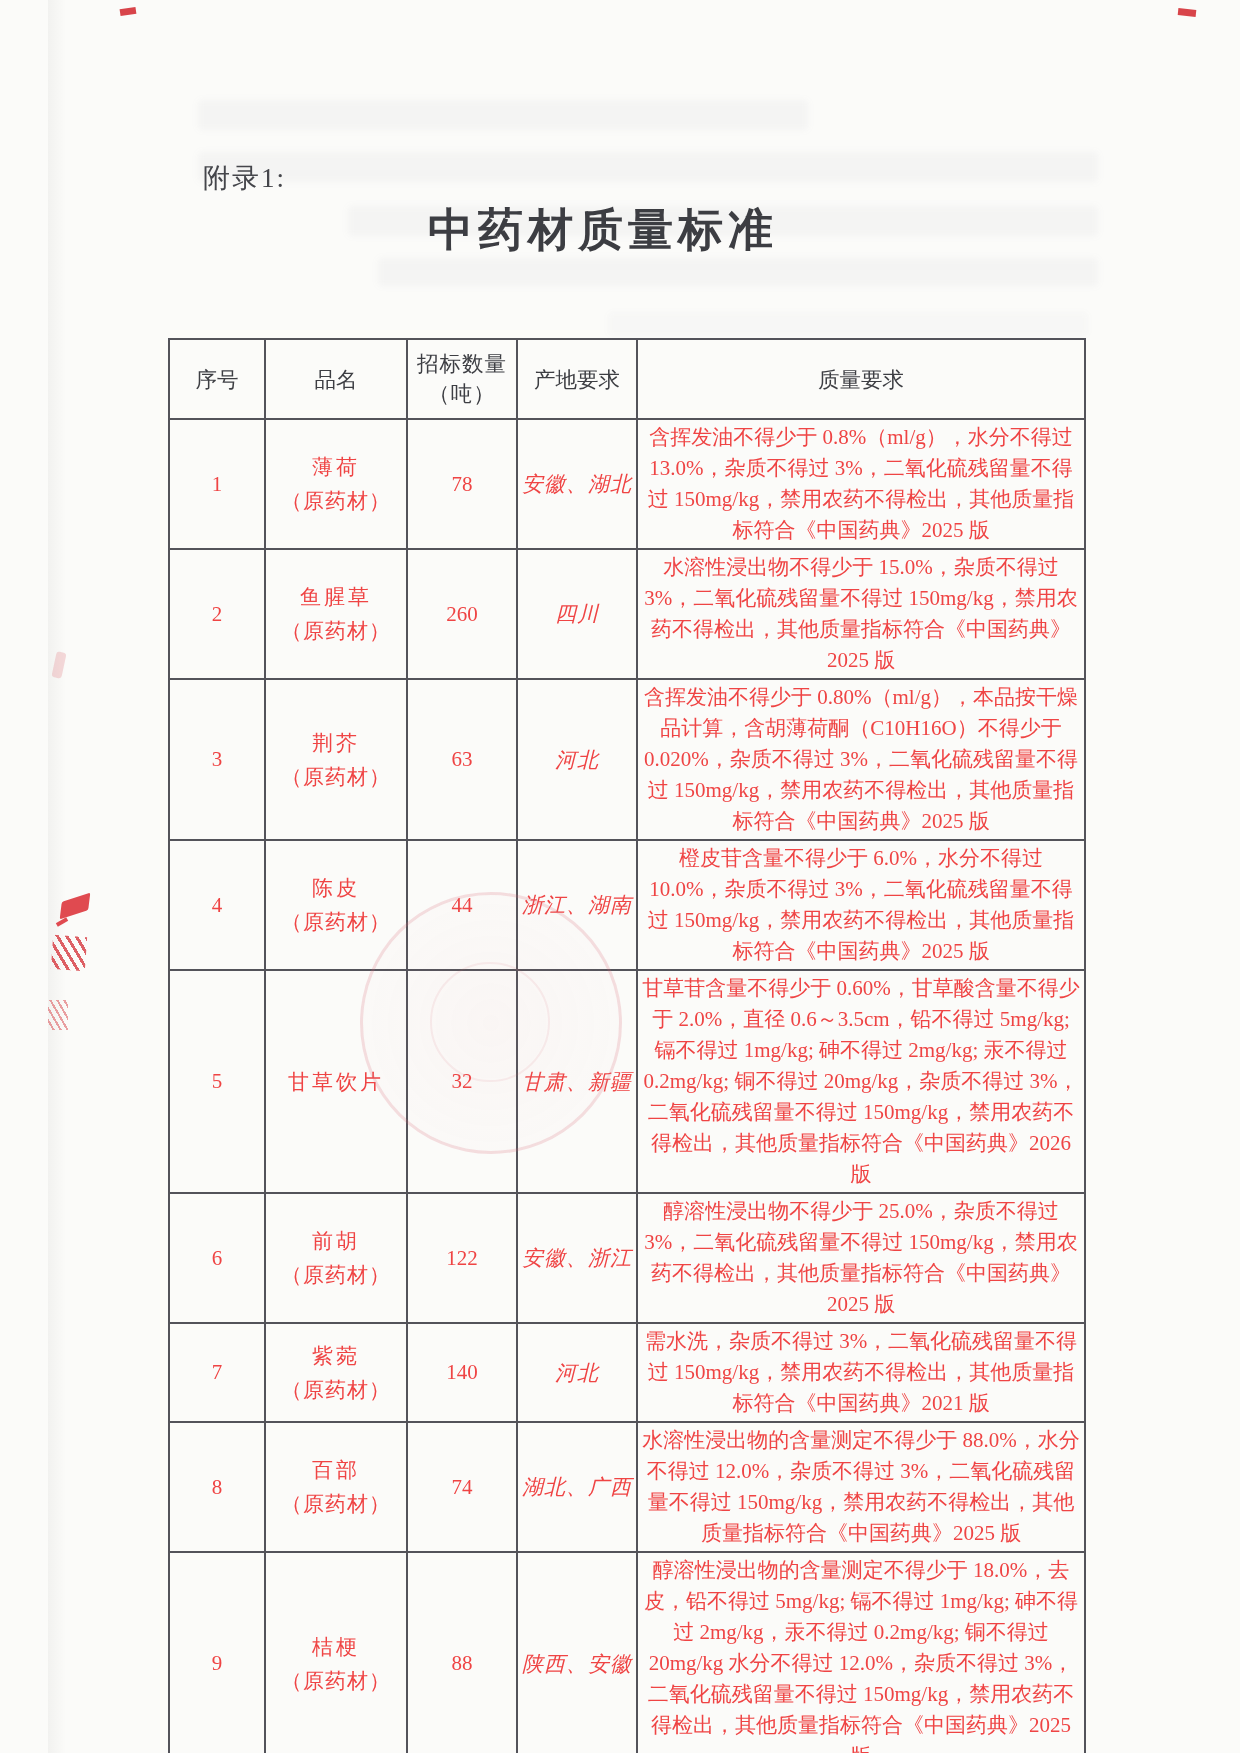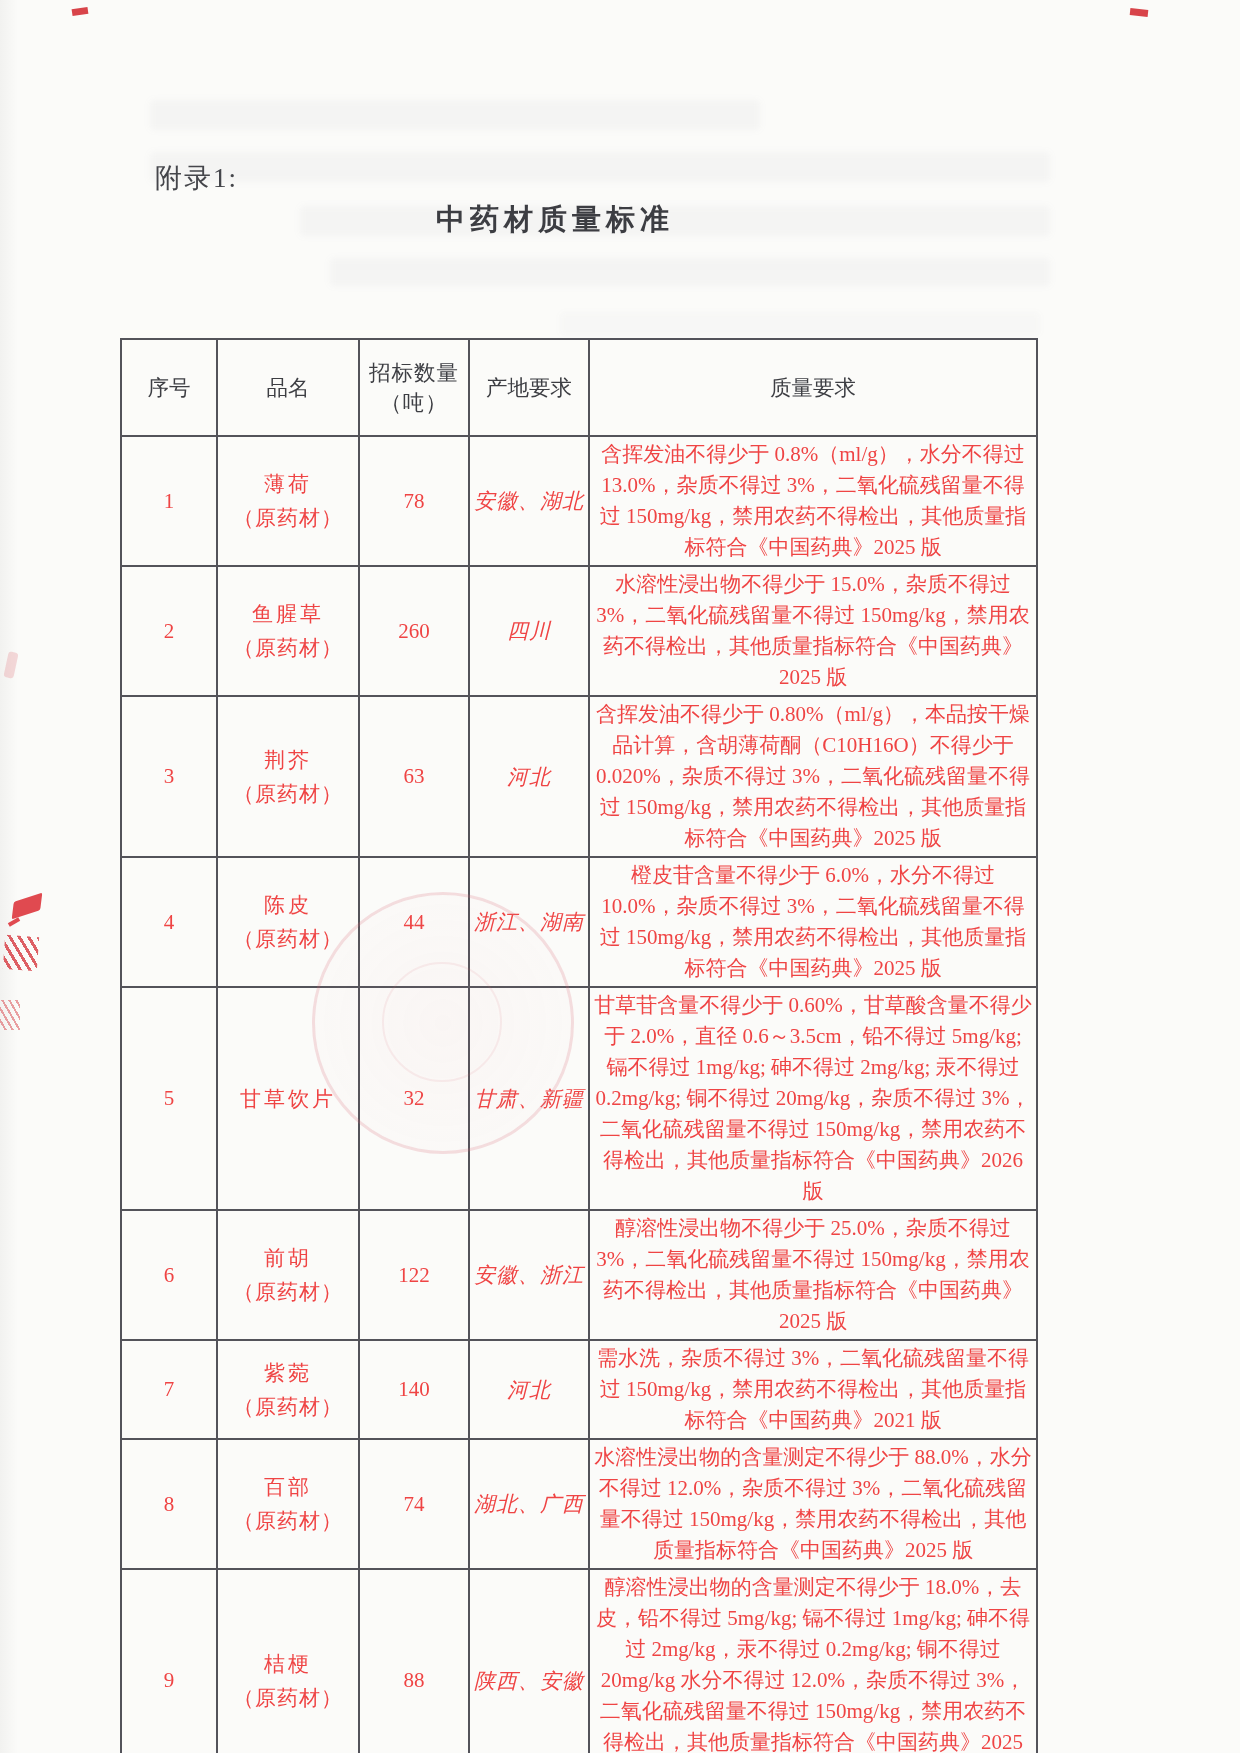--- a/index.html
+++ b/index.html
@@ -4,59 +4,59 @@
 <style>
   html,body{margin:0;padding:0;}
   body{
     width:1240px;height:1753px;
     background:#fbfbf9;
     font-family:"Liberation Serif","DejaVu Serif",serif;
     color:#3e3f44;
     position:relative;
     overflow:hidden;
   }
-  .page{position:absolute;inset:0;}
+  .page{position:absolute;inset:0;margin-left:48px;}
   
   .edge-shade{position:absolute;left:0;top:0;bottom:0;width:18px;
     background:linear-gradient(to right,rgba(160,160,158,0.10),rgba(160,160,158,0));}
   
   .ghost{position:absolute;background:rgba(120,126,138,0.05);filter:blur(3px);border-radius:4px;}
   .g1{left:150px;top:100px;width:610px;height:30px;}
   .g2{left:150px;top:152px;width:900px;height:30px;}
   .g3{left:300px;top:206px;width:750px;height:30px;}
   .g4{left:330px;top:258px;width:720px;height:28px;}
   .g5{left:560px;top:312px;width:480px;height:24px;opacity:.6;}
 
   .appendix{
     position:absolute;left:155px;top:160px;
     font-size:27px;letter-spacing:2px;color:#45464b;
   }
   .title{
     position:absolute;left:0;top:200px;width:1110px;
     text-align:center;
-    font-size:29px;font-weight:bold;letter-spacing:5px;color:#3c3d42;
+    font-size:45px;font-weight:bold;letter-spacing:5px;color:#3c3d42;
   }
 
   table.std{
     position:absolute;left:120px;top:338px;
     width:916px;
     border-collapse:collapse;table-layout:fixed;
     background:transparent;
   }
   table.std th,table.std td{
     border:2px solid #53535a;
     vertical-align:middle;
     text-align:center;
     font-weight:normal;
     font-size:21px;
     color:#ef4444;
     padding:2px 4px;
   }
   table.std th{font-size:21.5px;color:#3d3e43;}
-  tr.hdr{height:97px;font-family:Liberation Serif, serif;}
+  tr.hdr{height:80px;font-family:Liberation Serif, serif;}
   .qty2line span{display:block;line-height:30px;letter-spacing:1px;}
   td.c-ql{
     text-align:justify;
     padding:9px 14px 9px 13px;
     font-size:20.5px;
     line-height:31px;
     color:#44454b;
   }
   td.c-name .nm{line-height:34px;letter-spacing:3px;}
   td.c-name .nt{line-height:34px;letter-spacing:1px;}

